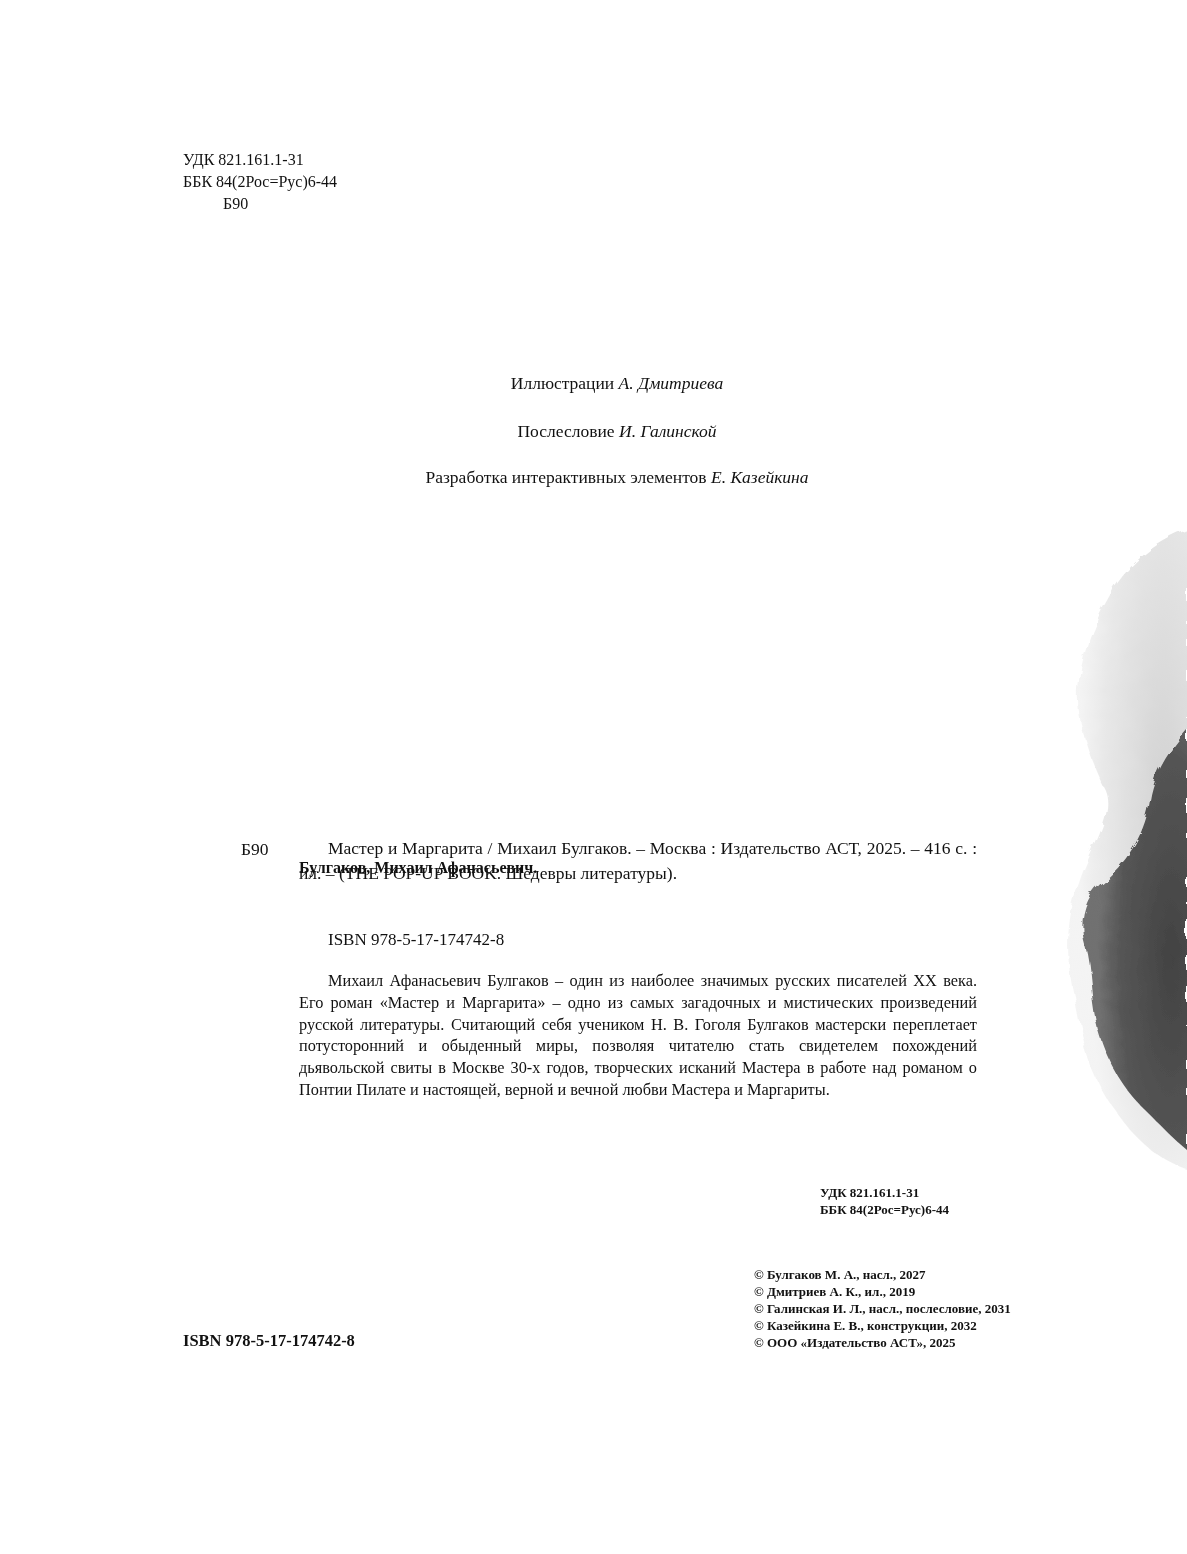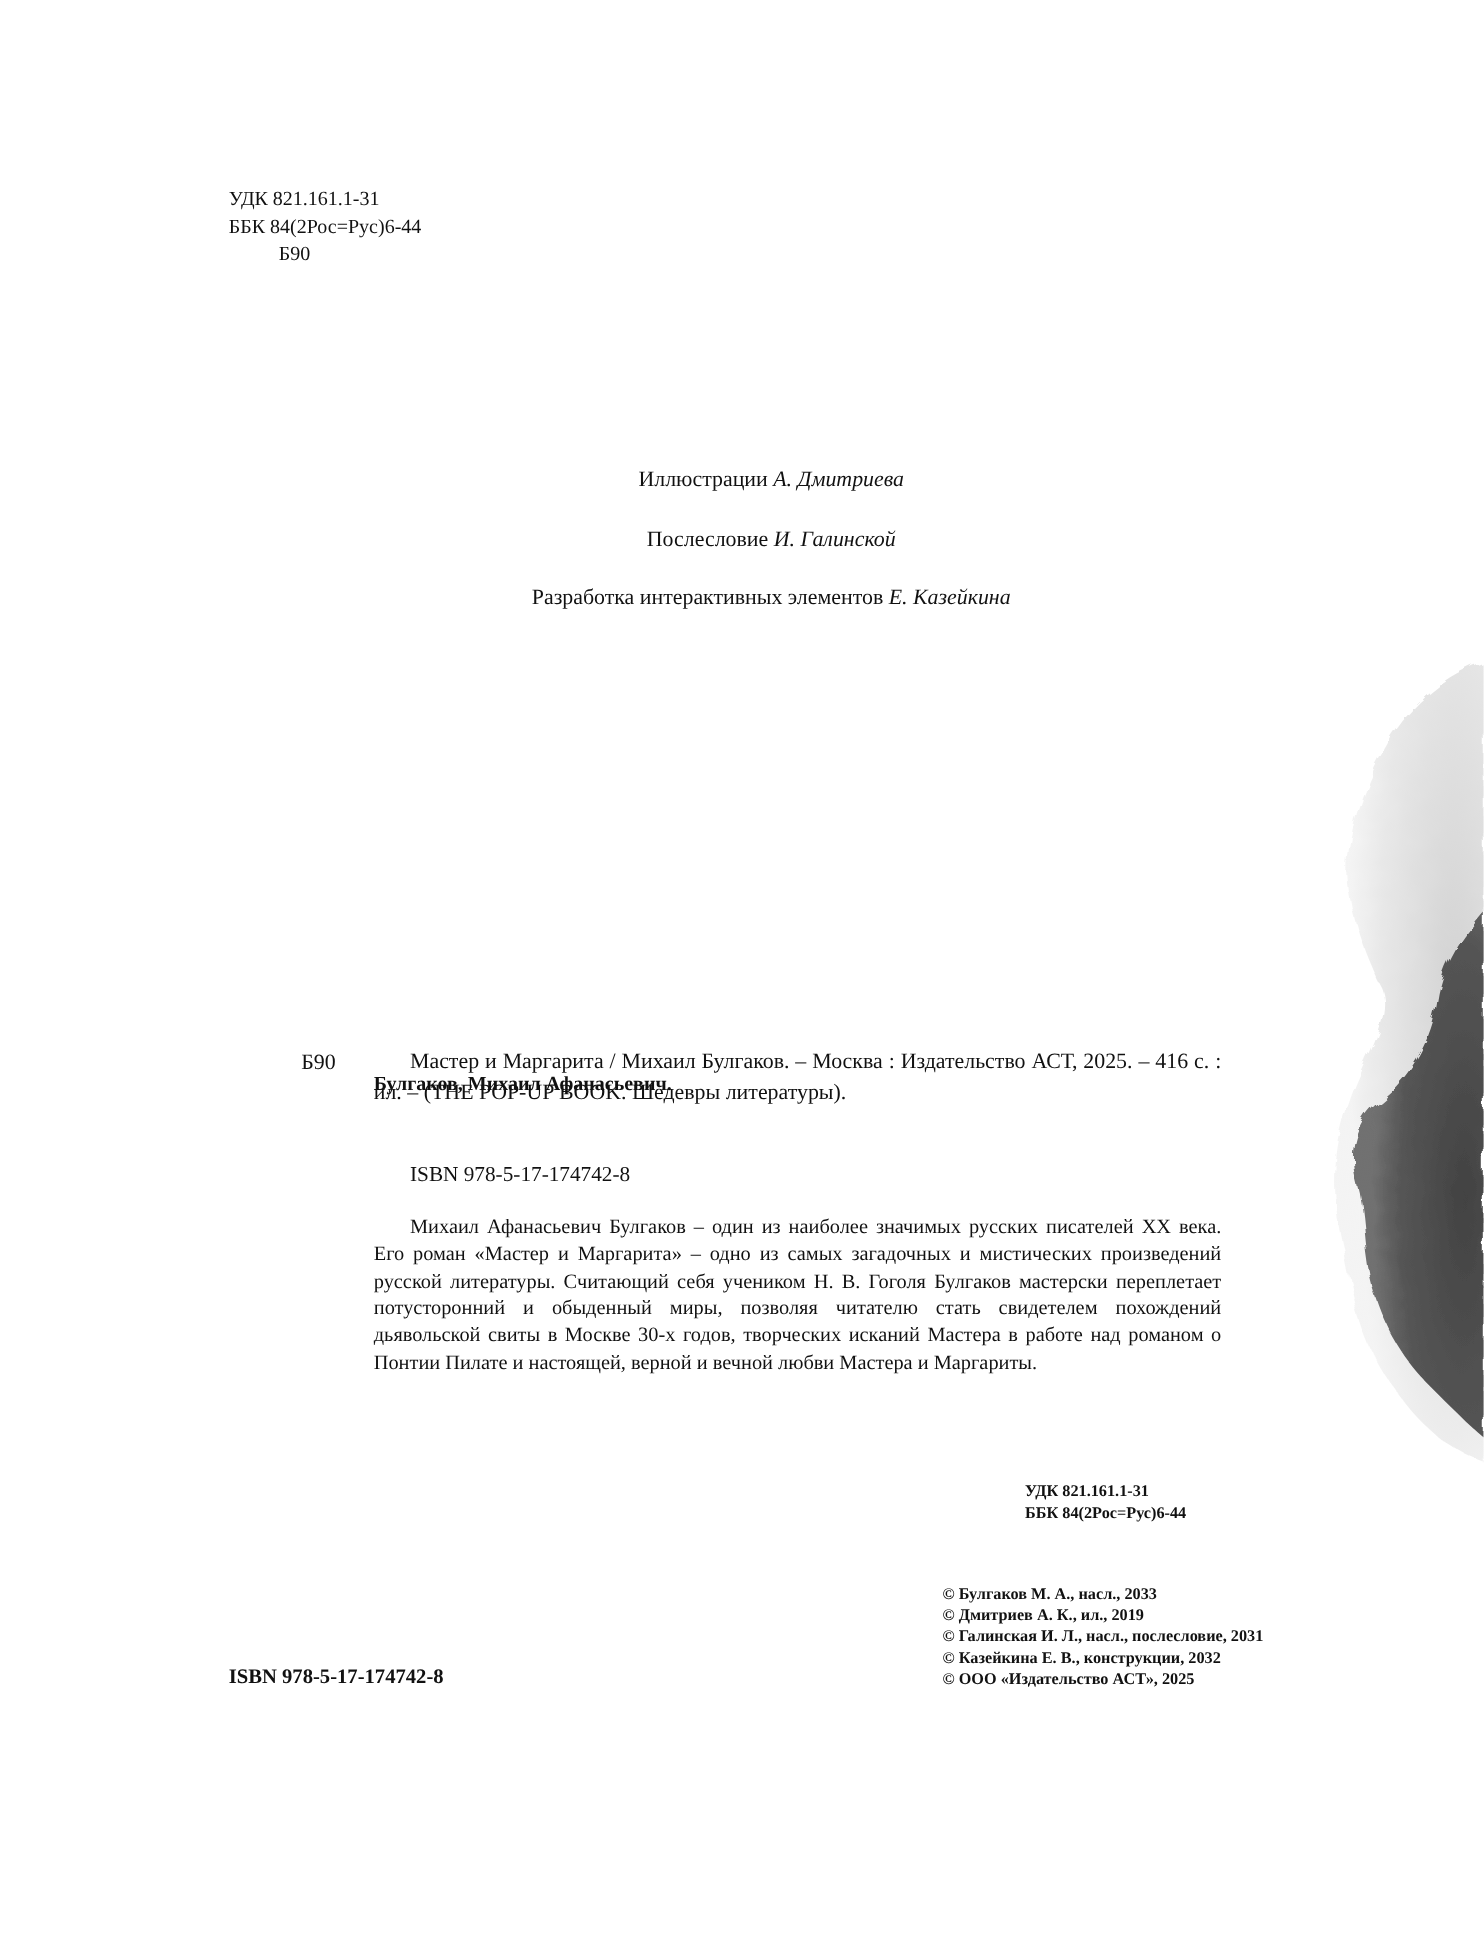--- a/index.html
+++ b/index.html
@@ -178,20 +178,20 @@
 <div class="abs annotation">
   <p>Михаил Афанасьевич Булгаков – один из наиболее значимых русских писателей XX века. Его роман «Мастер и Маргарита» – одно из самых загадочных и мистических произведений русской литературы. Считающий себя учеником Н. В. Гоголя Булгаков мастерски переплетает потусторонний и обыденный миры, позволяя читателю стать свидетелем похождений дьявольской свиты в Москве 30-х годов, творческих исканий Мастера в работе над романом о Понтии Пилате и настоящей, верной и вечной любви Мастера и Маргариты.</p>
 </div>
 
 <div class="abs class-right">
   <div>УДК 821.161.1-31</div>
   <div>ББК 84(2Рос=Рус)6-44</div>
 </div>
 
 <div class="abs copyrights">
-  <div>© Булгаков М. А., насл., 2033</div>
+  <div>© Булгаков М. А., насл., 2027</div>
   <div>© Дмитриев А. К., ил., 2019</div>
   <div>© Галинская И. Л., насл., послесловие, 2031</div>
   <div>© Казейкина Е. В., конструкции, 2032</div>
   <div>© ООО «Издательство АСТ», 2025</div>
 </div>
 
 <div class="abs isbn-bottom">ISBN 978-5-17-174742-8</div>
 
 </body></html>

